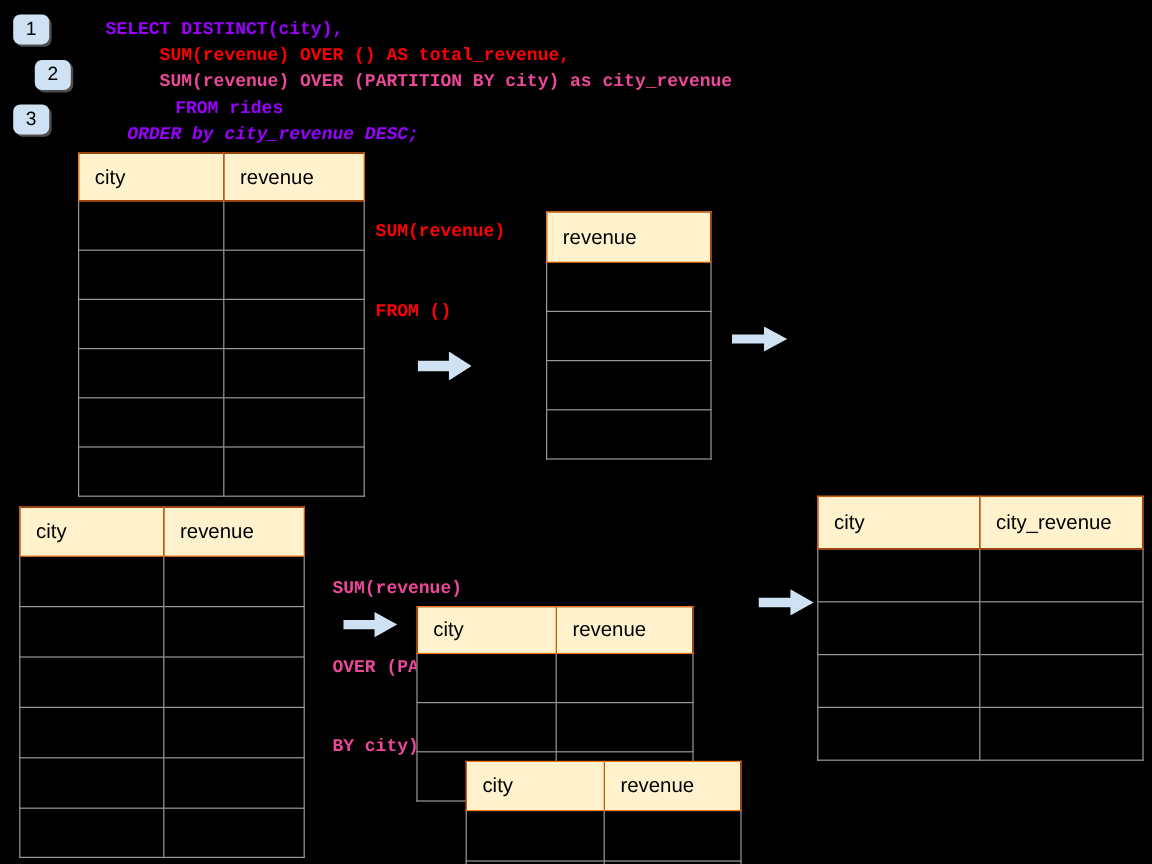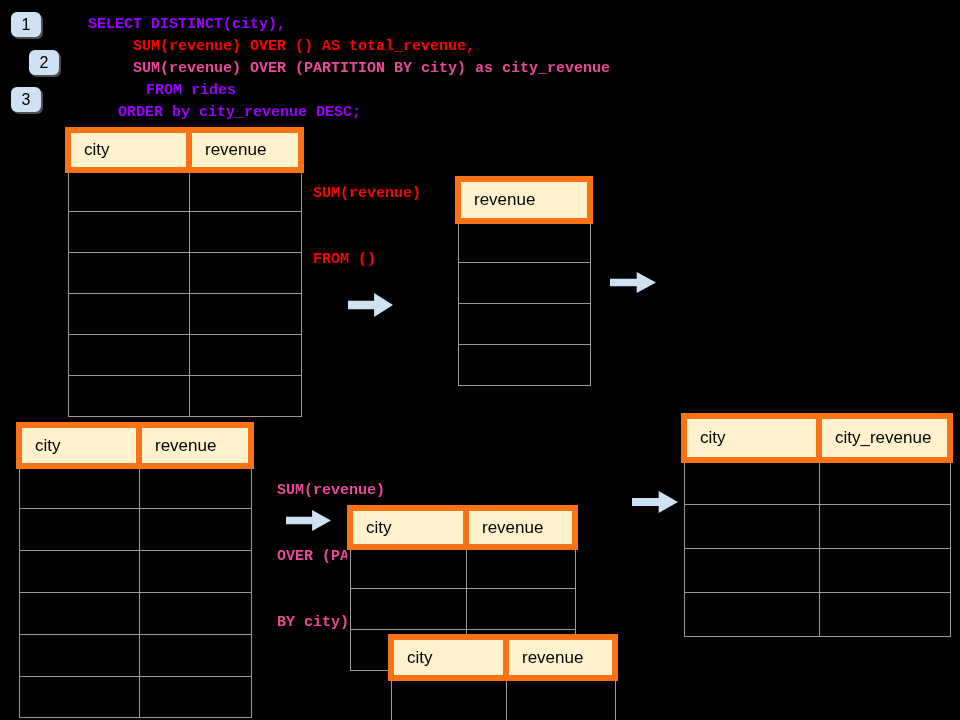--- a/index.html
+++ b/index.html
@@ -24,21 +24,21 @@
     box-shadow:2px 2px 0 rgba(130,130,130,0.6);
     display:flex; align-items:center; justify-content:center;
     color:#000; font-size:16px;
   }
   
   table.sheet {
     position:absolute; border-collapse:collapse; table-layout:fixed;
     background:#000;
   }
   table.sheet th {
-    background:#fff2cc; border:6px solid #f97316;
+    background:#fff2cc; border:1px solid #f97316;
     font-weight:normal; font-size:17px; color:#000;
     text-align:left; padding:0 0 0 13px; overflow:hidden;margin-top:36px;
   }
   table.sheet td { border:1px solid #9a9a9a; background:#000; }
   
   .arrow {
     position:absolute; background:#cfe2f3;
     clip-path:polygon(0 32%, 58% 32%, 58% 0, 100% 50%, 58% 100%, 58% 68%, 0 68%);
   }
 </style>
@@ -48,21 +48,21 @@
 <div id="stage">
 
   <div class="badge" style="left:11px; top:12px;">1</div>
   <div class="badge" style="left:29px; top:50px;">2</div>
   <div class="badge" style="left:11px; top:87px;">3</div>
 
   <div class="code c-purple" style="left:88px;  top:14px;">SELECT DISTINCT(city),</div>
   <div class="code c-red" style="left:133px; top:36px;">SUM(revenue) OVER () AS total_revenue,</div>
   <div class="code c-green" style="left:133px; top:58px;">SUM(revenue) OVER (PARTITION BY city) as city_revenue</div>
   <div class="code c-purple" style="left:110px; top:80px;margin-left:36px;">FROM rides</div>
-  <div class="code c-purple" style="left:118px; top:102px;">ORDER by city_revenue DESC;</div>
+  <div class="code c-purple" style="left:106px; top:102px;font-style:italic;">ORDER by city_revenue DESC;</div>
 
 
   <div class="code c-red" style="left:313px; top:139px;">
     <div>SUM(revenue)</div>
     <div>FROM ()</div>
   </div>
 
   <div class="code c-green" style="left:277px; top:436px;">
     <div>SUM(revenue)</div>
     <div>OVER (PARTITION</div>

